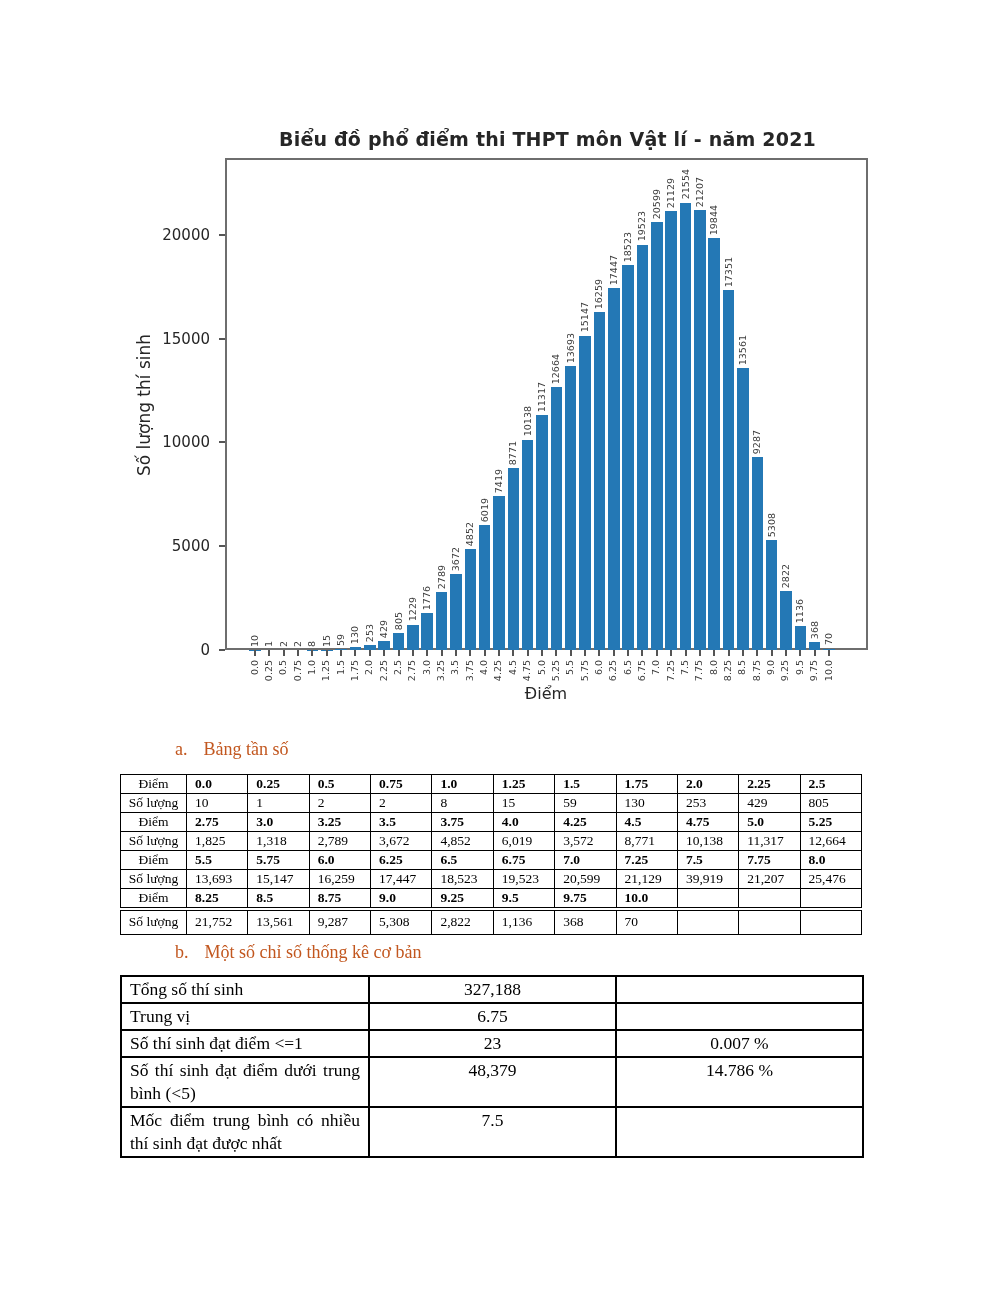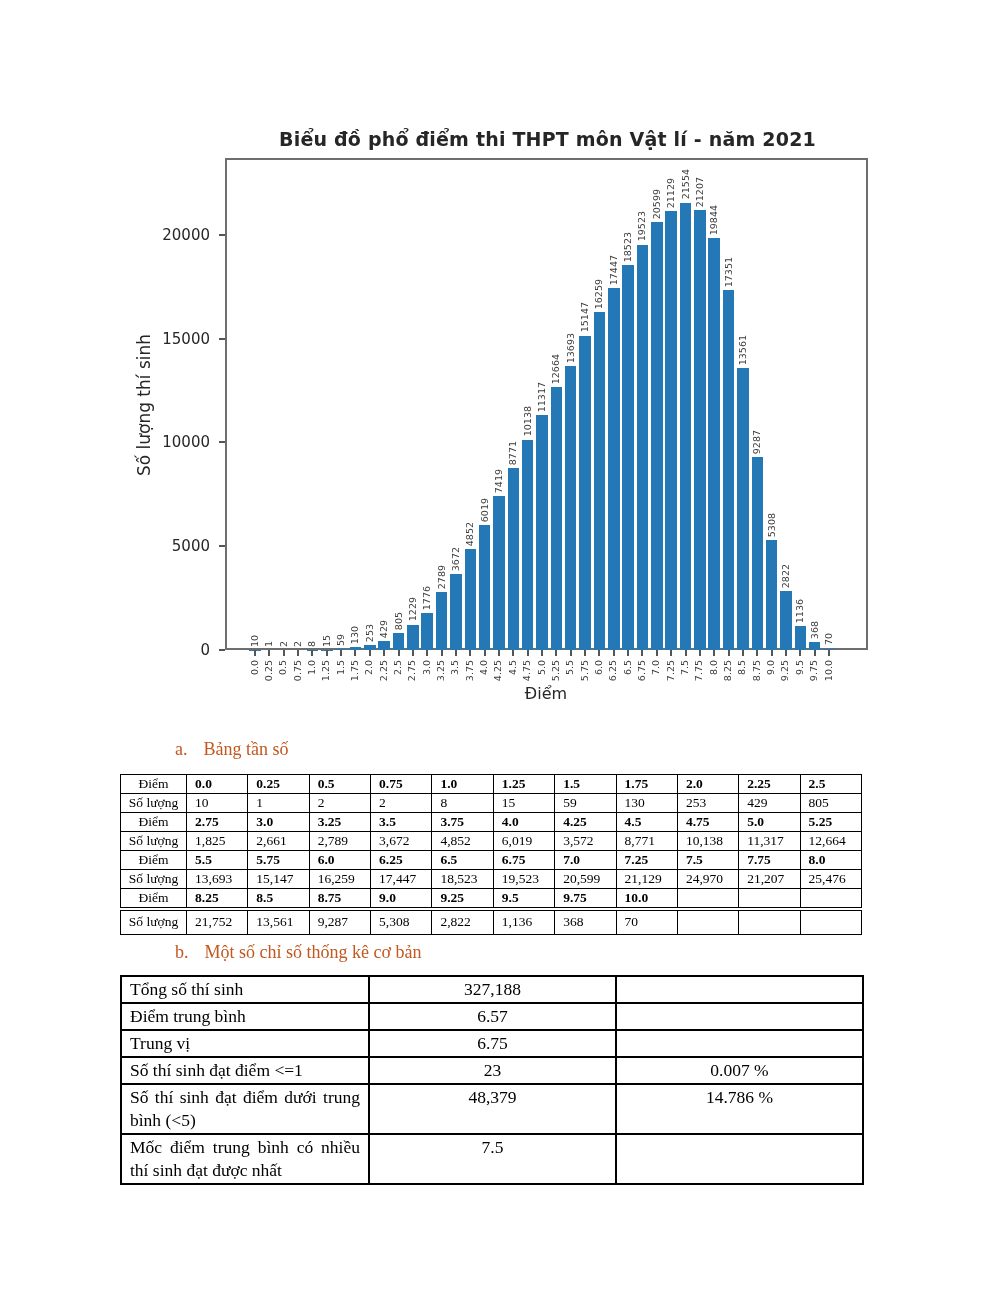--- a/index.html
+++ b/index.html
@@ -332,21 +332,21 @@
           <td class="score-cell">4.0</td>
           <td class="score-cell">4.25</td>
           <td class="score-cell">4.5</td>
           <td class="score-cell">4.75</td>
           <td class="score-cell">5.0</td>
           <td class="score-cell">5.25</td>
         </tr>
         <tr class="count-row">
           <th class="row-label">Số lượng</th>
           <td class="count-cell">1,825</td>
-          <td class="count-cell">2,661</td>
+          <td class="count-cell">1,318</td>
           <td class="count-cell">2,789</td>
           <td class="count-cell">3,672</td>
           <td class="count-cell">4,852</td>
           <td class="count-cell">6,019</td>
           <td class="count-cell">3,572</td>
           <td class="count-cell">8,771</td>
           <td class="count-cell">10,138</td>
           <td class="count-cell">11,317</td>
           <td class="count-cell">12,664</td>
         </tr>
@@ -367,21 +367,21 @@
         <tr class="count-row">
           <th class="row-label">Số lượng</th>
           <td class="count-cell">13,693</td>
           <td class="count-cell">15,147</td>
           <td class="count-cell">16,259</td>
           <td class="count-cell">17,447</td>
           <td class="count-cell">18,523</td>
           <td class="count-cell">19,523</td>
           <td class="count-cell">20,599</td>
           <td class="count-cell">21,129</td>
-          <td class="count-cell">24,970</td>
+          <td class="count-cell">39,919</td>
           <td class="count-cell">21,207</td>
           <td class="count-cell">25,476</td>
         </tr>
         <tr class="score-row">
           <th class="row-label">Điểm</th>
           <td class="score-cell">8.25</td>
           <td class="score-cell">8.5</td>
           <td class="score-cell">8.75</td>
           <td class="score-cell">9.0</td>
           <td class="score-cell">9.25</td>
@@ -414,25 +414,20 @@
     <span>Một số chỉ số thống kê cơ bản</span>
   </div>
   <table class="stats-table">
     <tbody id="stats-body">
         <tr>
           <td class="stat-label">Tổng số thí sinh</td>
           <td class="stat-value">327,188</td>
           <td class="stat-percent"></td>
         </tr>
         <tr>
-          <td class="stat-label">Điểm trung bình</td>
-          <td class="stat-value">6.57</td>
-          <td class="stat-percent"></td>
-        </tr>
-        <tr>
           <td class="stat-label">Trung vị</td>
           <td class="stat-value">6.75</td>
           <td class="stat-percent"></td>
         </tr>
         <tr>
           <td class="stat-label">Số thí sinh đạt điểm &lt;=1</td>
           <td class="stat-value">23</td>
           <td class="stat-percent">0.007 %</td>
         </tr>
         <tr>

